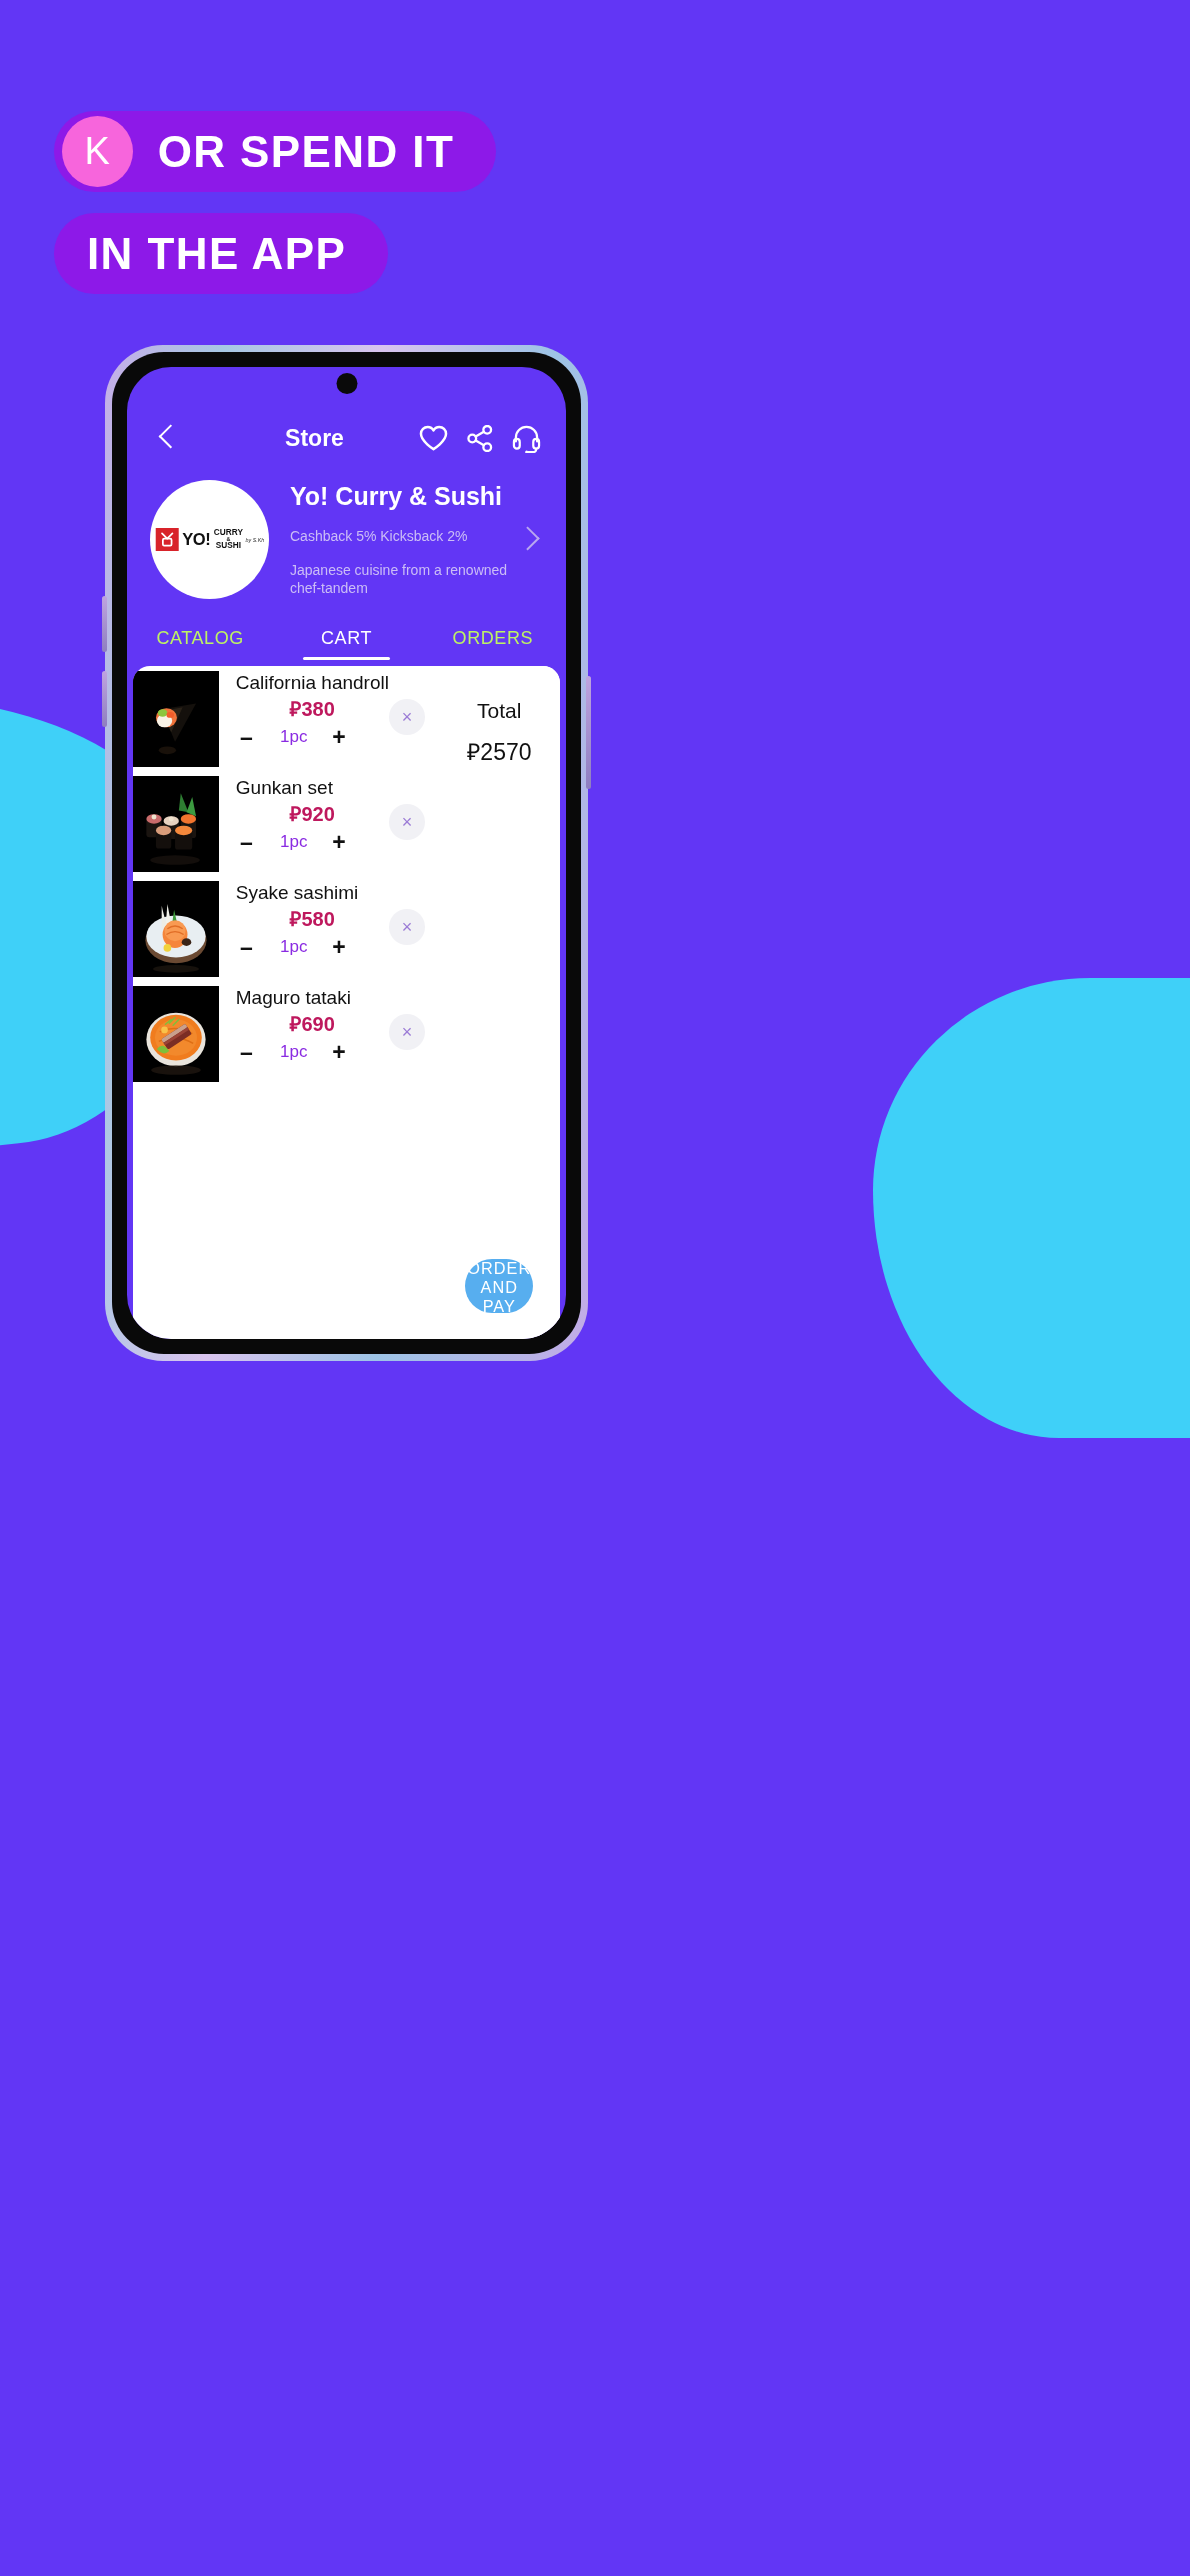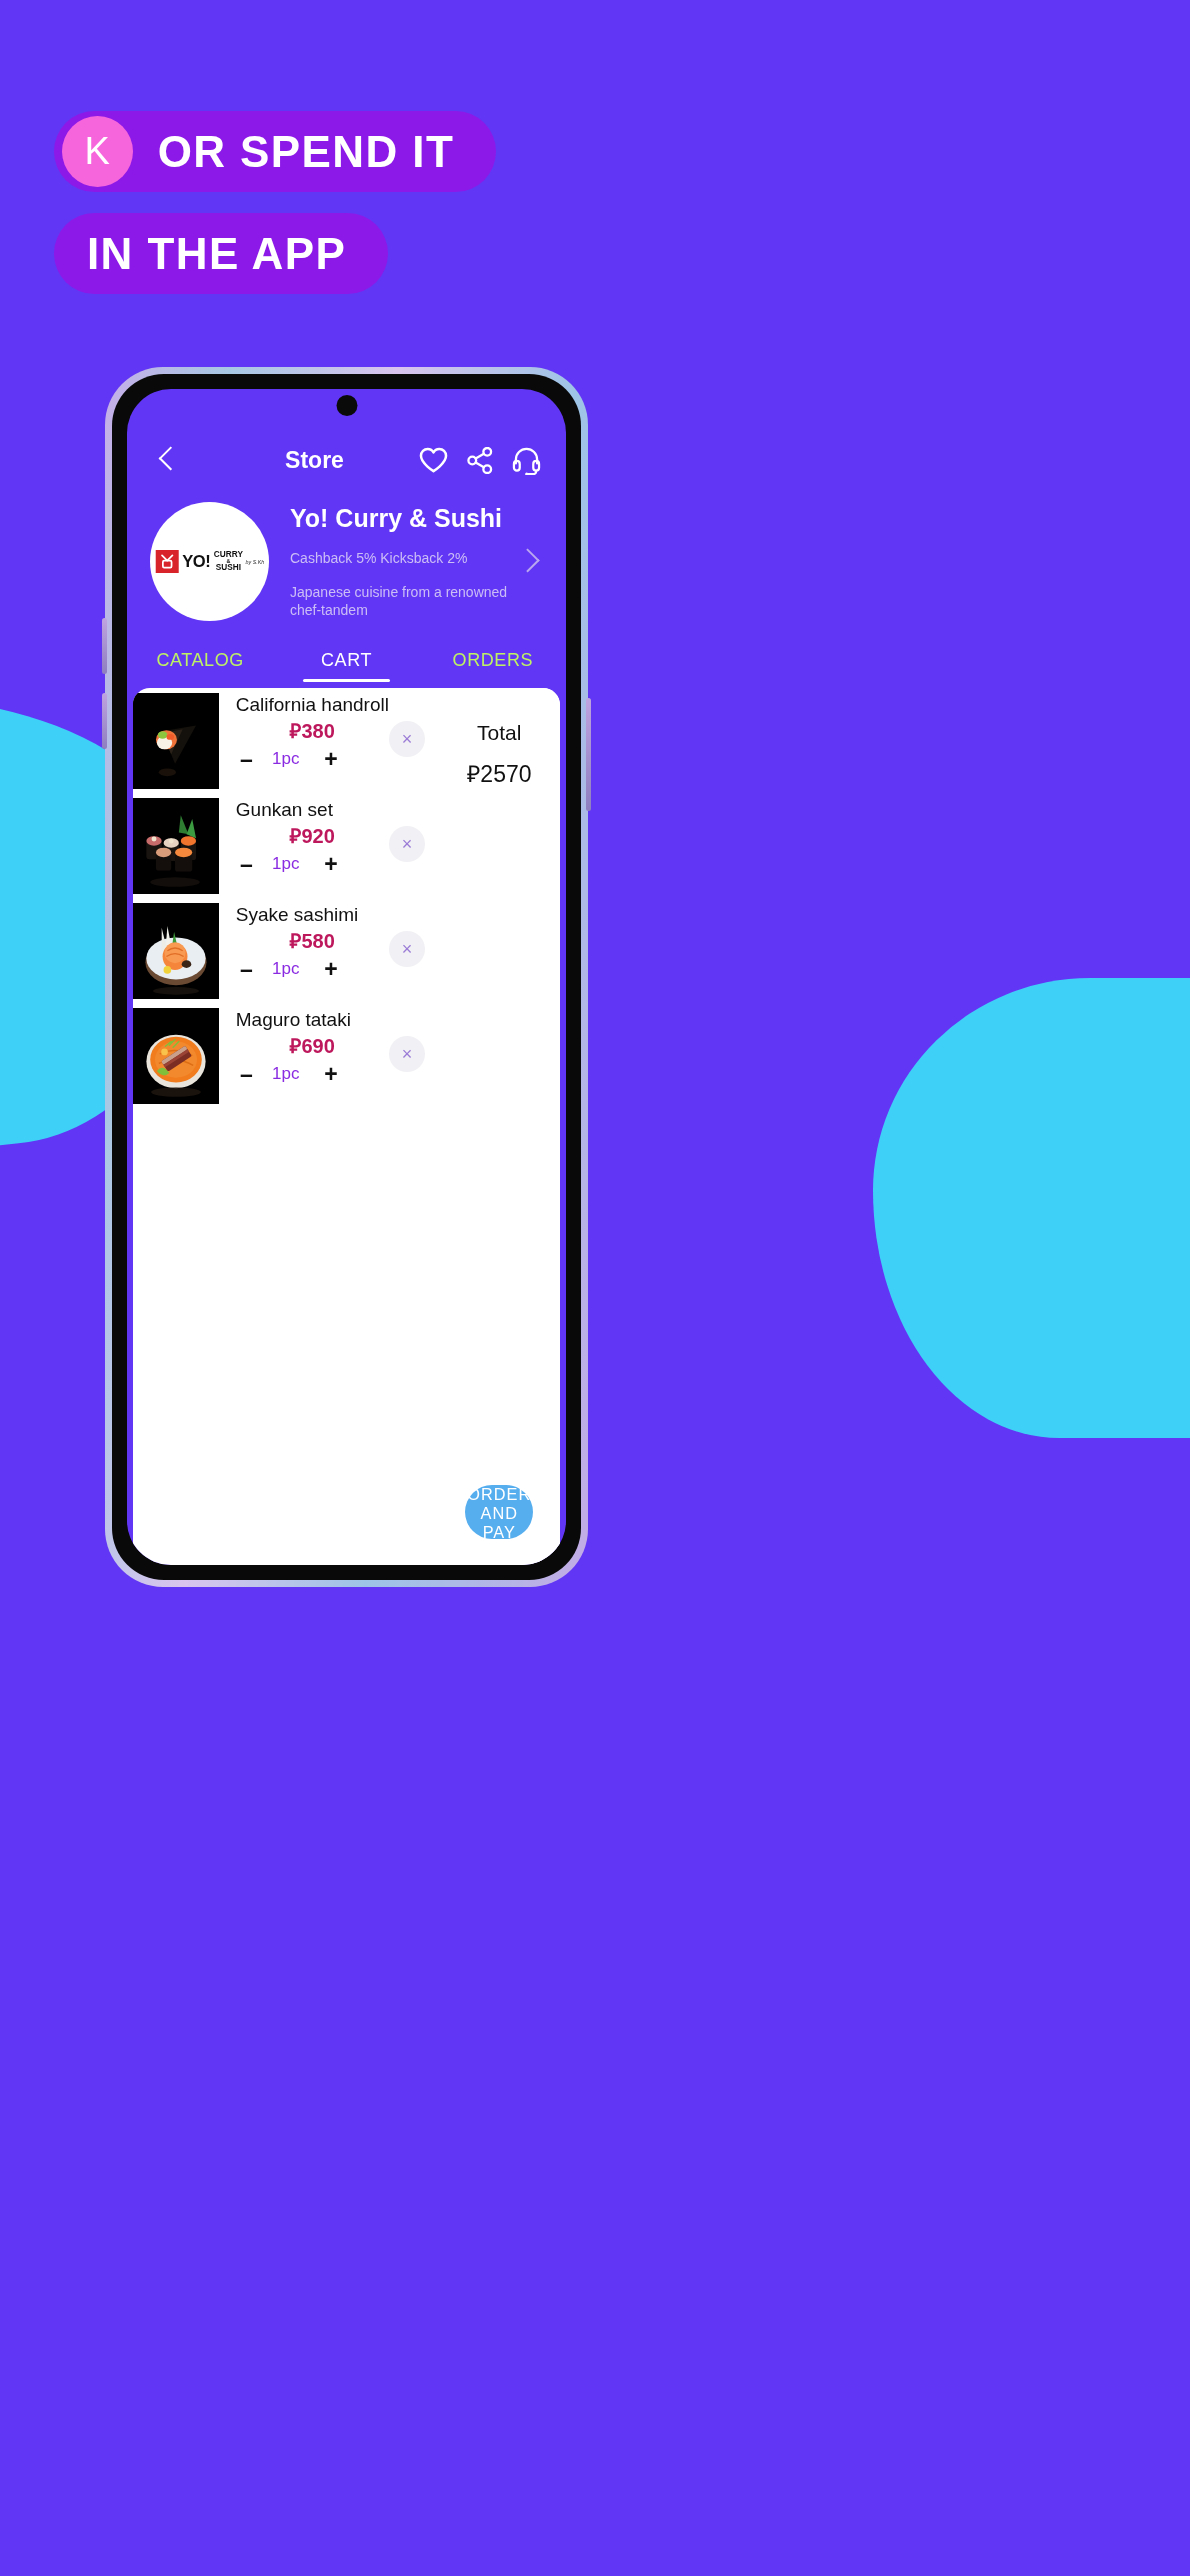--- a/index.html
+++ b/index.html
@@ -48,22 +48,22 @@
     color:#fff; font-size:38px; font-weight:400;
     margin-right:25px; flex:none;
   }
   .pill-text{
     color:#fff; font-size:44px; font-weight:bold;
     letter-spacing:1.4px; white-space:nowrap;
   }
 
   
   .phone{
-    position:absolute; left:105px; top:367px;
-    width:483px; height:1220px;
+    position:absolute; left:105px; top:345px;
+    width:483px; height:1016px;
     z-index:4;
   }
   .phone-frame{
     position:absolute; inset:0;
     border-radius:58px;
     background:linear-gradient(100deg,#C6AEE8 0%,#A7C8E3 18%,#D9C4EE 42%,#9DC4E6 68%,#C3ABE6 100%);
     padding:6.7px;
   }
   .phone-bezel{
     position:absolute; inset:6.7px;
@@ -204,21 +204,21 @@
   }
   .thumb .food{ position:absolute; inset:0; }
   .row-body{ flex:1; padding:5.8px 0 0 17px; min-width:0; }
   .item-name{ font-size:19px; color:#111; margin-bottom:1px; }
   .item-price{ font-size:20px; color:#be185d; font-weight:bold; margin-bottom:3.8px;text-align:center; }
   .qty{ display:flex; align-items:center; gap:15.3px; }
   .qty .minus, .qty .plus{
     font-size:23px; color:#111; width:21px; text-align:center;
     cursor:pointer; line-height:1; font-weight:bold;
   }
-  .qty .val{ color:#8A2BE2; font-size:17px; min-width:33px; }
+  .qty .val{ color:#8A2BE2; font-size:17px; min-width:33px;margin-left:8px; }
   .remove{
     width:36px; height:36px; border-radius:50%;
     background:#F1F1F5; flex:none;
     display:flex; align-items:center; justify-content:center;
     margin:33px 13.4px 0 0; cursor:pointer;
     color:#9B7BD6; font-size:18px; line-height:1;
   }
 
   
   .scallop-wrap{

